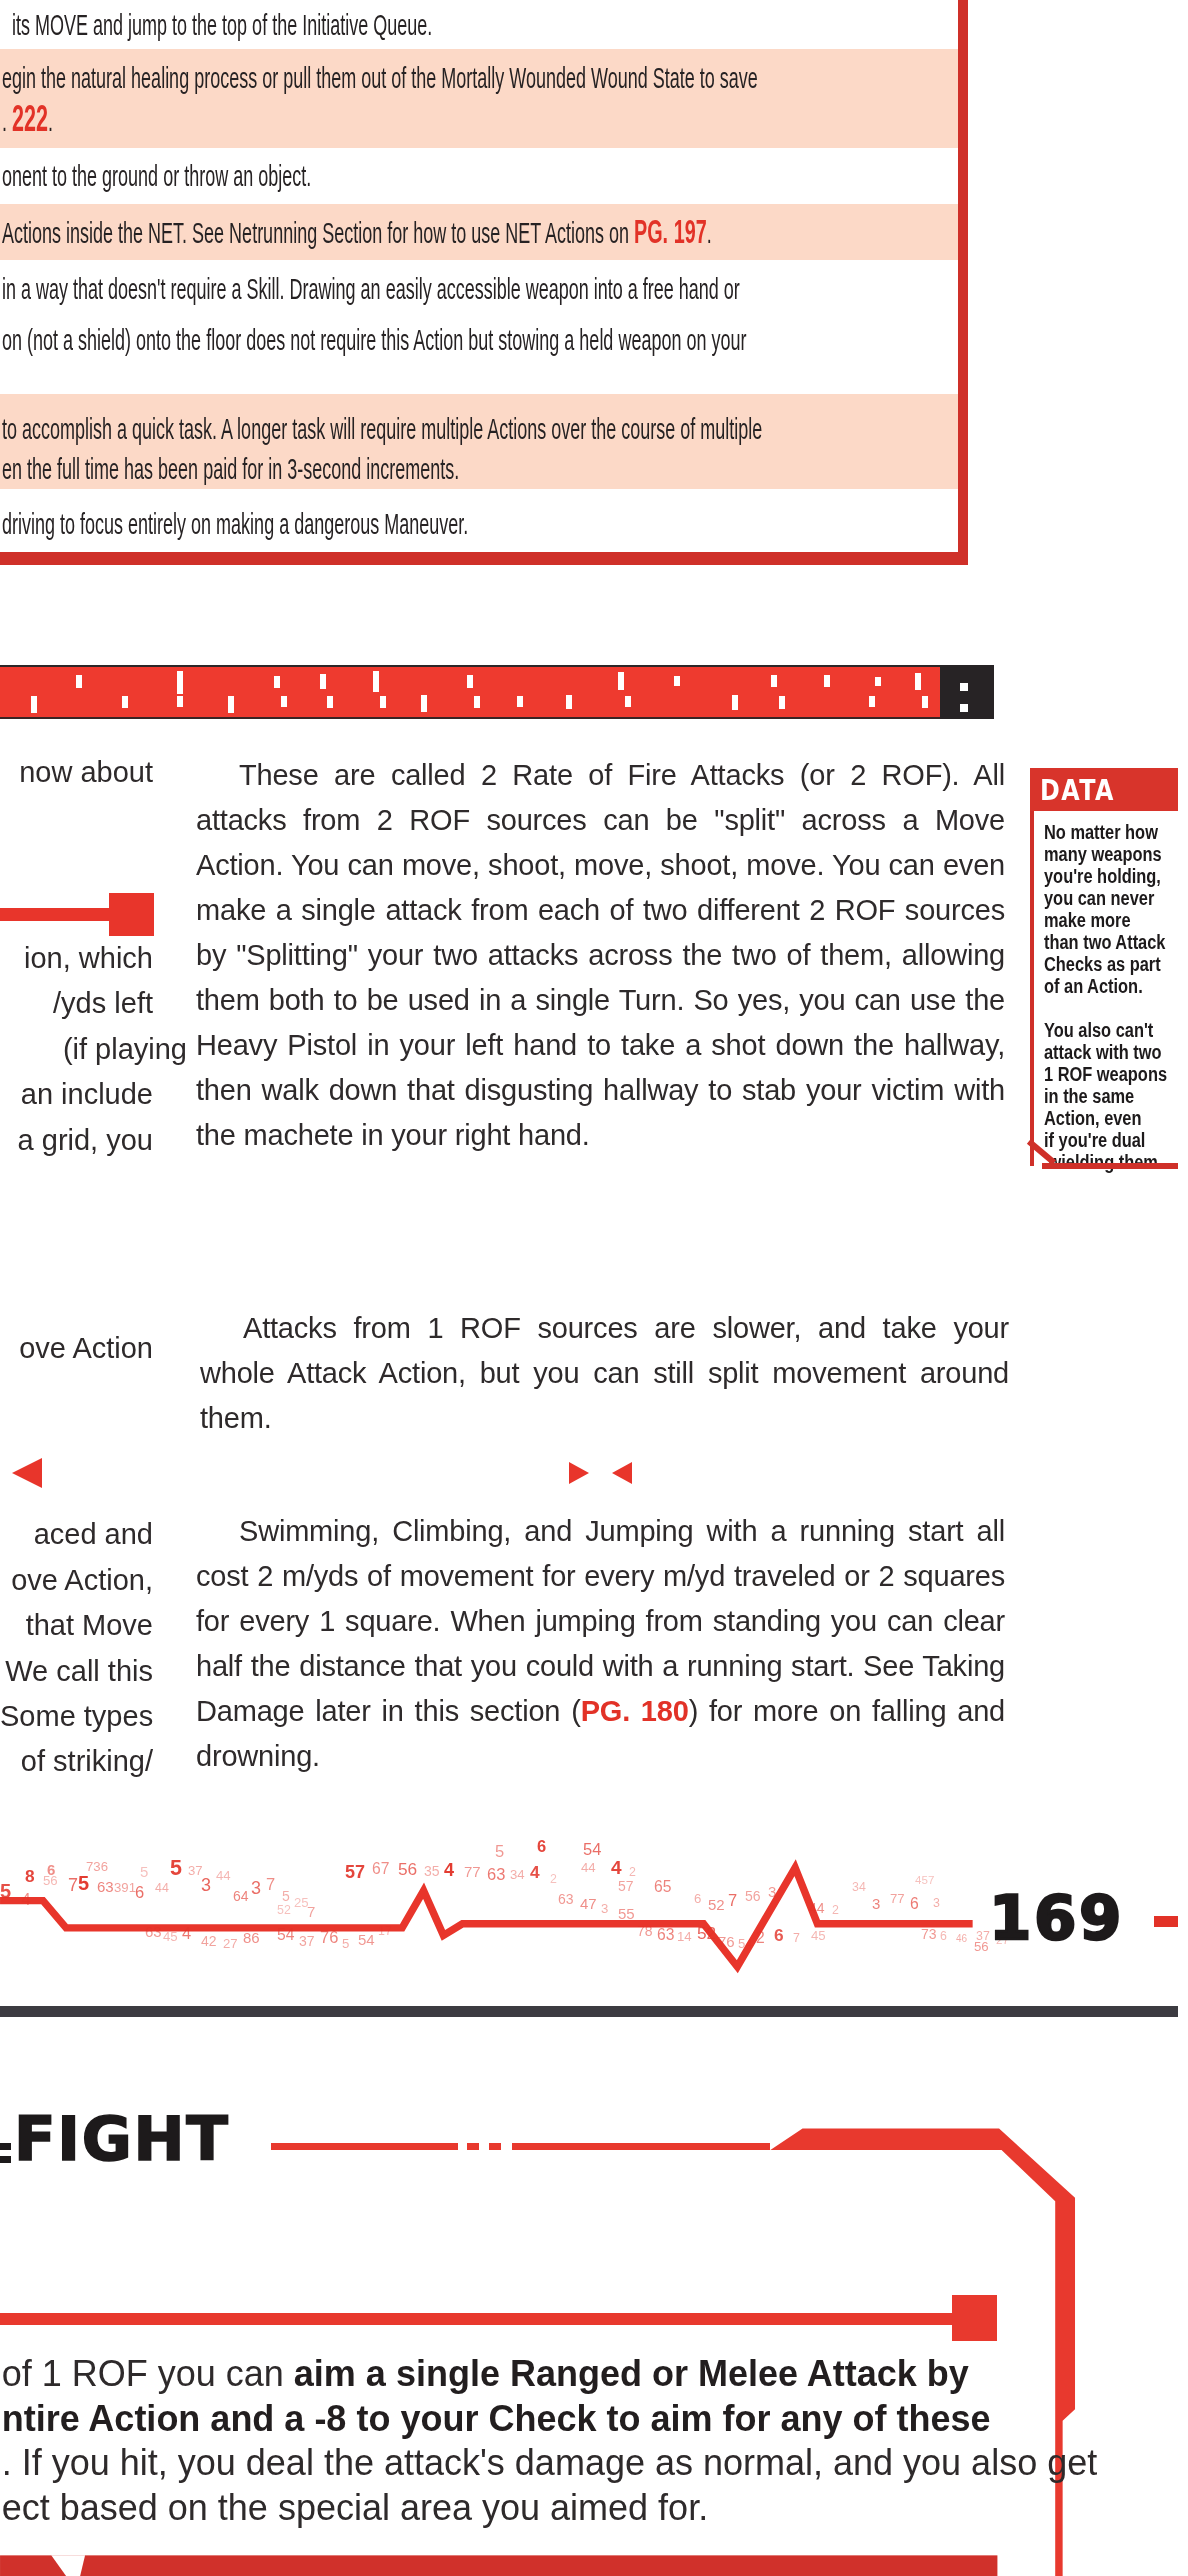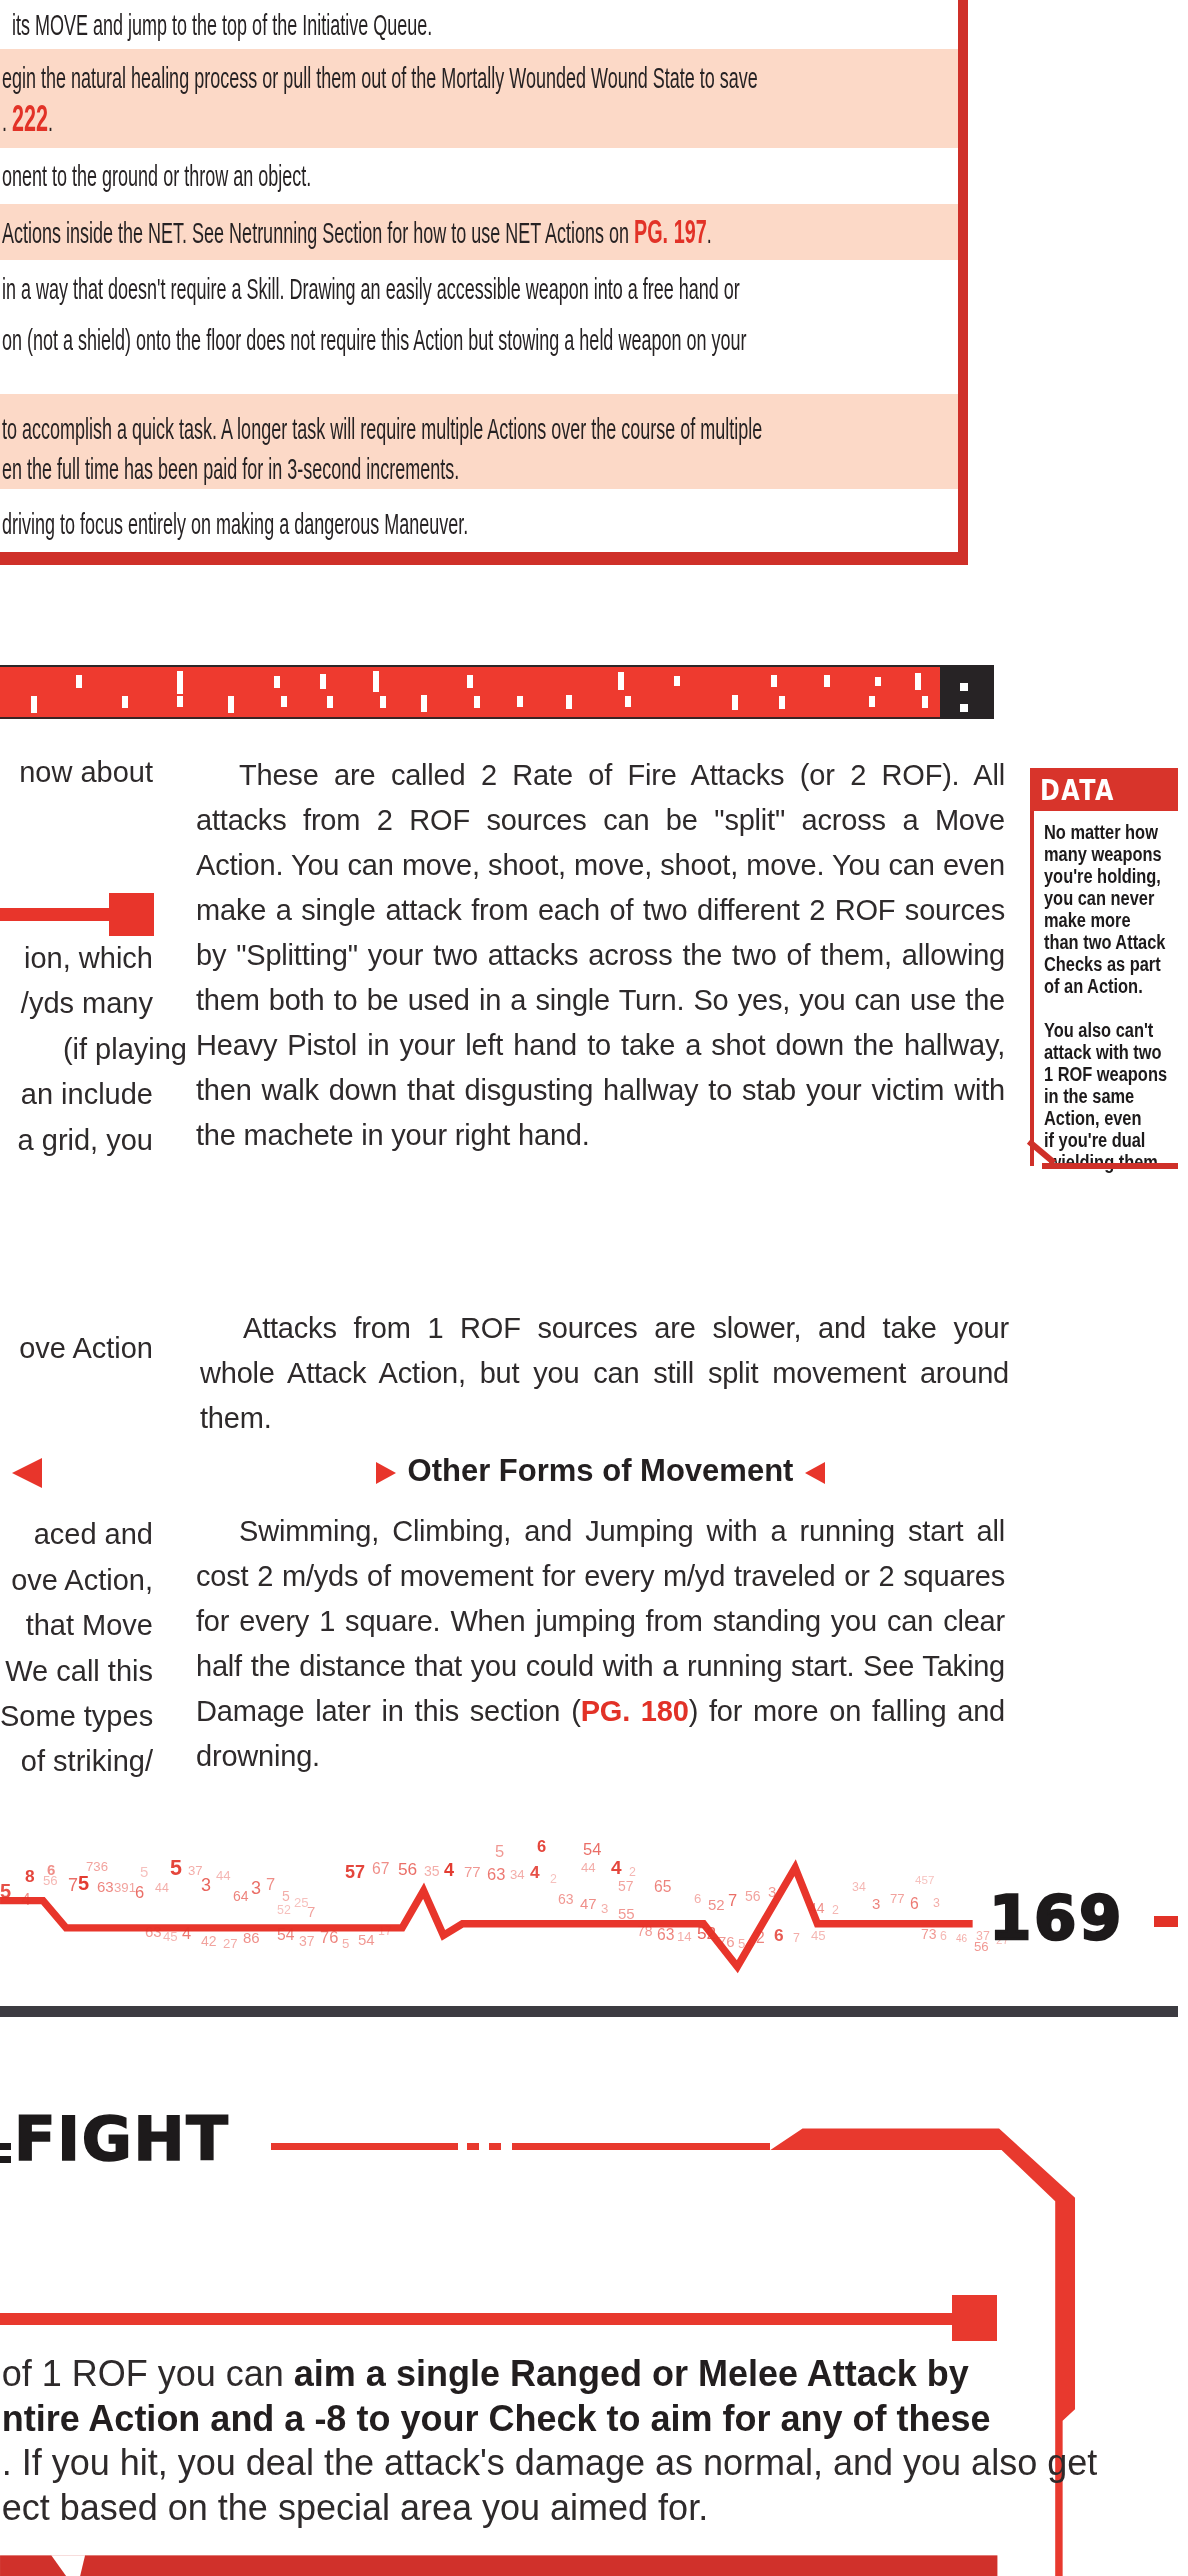--- a/index.html
+++ b/index.html
@@ -122,39 +122,39 @@
       <div class="bdash" style="left: 922px; top: 31px; height: 12.4px;"></div>
       <div class="bsq" style="left: 960px; top: 18px;"></div>
       <div class="bsq" style="left: 960px; top: 39px;"></div>
     </div>
 
   <div>
     <div class="leftline" style="top:756px;">now about</div>
     <div class="red-divider-line" style="left:0;top:908px;width:109px;height:13.2px;"></div>
     <div class="red-divider-line" style="left:109px;top:893px;width:45px;height:43px;"></div>
     <div class="leftline" style="top:942px;">ion, which</div>
-    <div class="leftline" style="top:987px;">/yds many</div>
+    <div class="leftline" style="top:987px;">/yds left</div>
     <div class="leftline" style="top:1033px;margin-left:34px;">(if playing</div>
     <div class="leftline" style="top:1078px;">an include</div>
     <div class="leftline" style="top:1124px;">a grid, you</div>
     <div class="leftline" style="top:1332px;">ove Action</div>
     <div class="left-tri" style="left:11.6px;top:1458px;"></div>
     <div class="leftline" style="top:1518px;">aced and</div>
     <div class="leftline" style="top:1564px;">ove Action,</div>
     <div class="leftline" style="top:1609px;">that Move</div>
     <div class="leftline" style="top:1655px;">We call this</div>
     <div class="leftline" style="top:1700px;">Some types</div>
     <div class="leftline" style="top:1745px;">of striking/</div>
   </div>
 
   <div>
     <p class="para indent" style="top:753px;margin:0;">These are called 2 Rate of Fire Attacks (or 2 ROF). All attacks from 2 ROF sources can be "split" across a Move Action. You can move, shoot, move, shoot, move. You can even make a single attack from each of two different 2 ROF sources by "Splitting" your two attacks across the two of them, allowing them both to be used in a single Turn. So yes, you can use the Heavy Pistol in your left hand to take a shot down the hallway, then walk down that disgusting hallway to stab your victim with the machete in your right hand.</p>
     <p class="para indent" style="top:1302px;margin:4px;">Attacks from 1 ROF sources are slower, and take your whole Attack Action, but you can still split movement around them.</p>
     <div class="h2" style="top:1453px;">
-      <span class="tri-r"></span><span>Other Forms of Movement</span><span class="tri-l"></span>
+      <span class="tri-r"></span><span class="tri-l"></span>
     </div>
     <p class="para indent" style="top:1509px;margin:0;"><span>Swimming, Climbing, and Jumping with a running start all cost 2 m/yds of movement for every m/yd traveled or 2 squares for every 1 square. When jumping from standing you can clear half the distance that you could with a running start. See Taking Damage later in this section (</span><span class="pgref">PG. 180</span><span>) for more on falling and drowning.</span></p>
   </div>
 
   <div>
     <div id="databox-border"></div>
     <div id="databox-header"></div>
     <div id="databox-title">DATA</div>
     <div id="databox-body">No matter how
 many weapons

